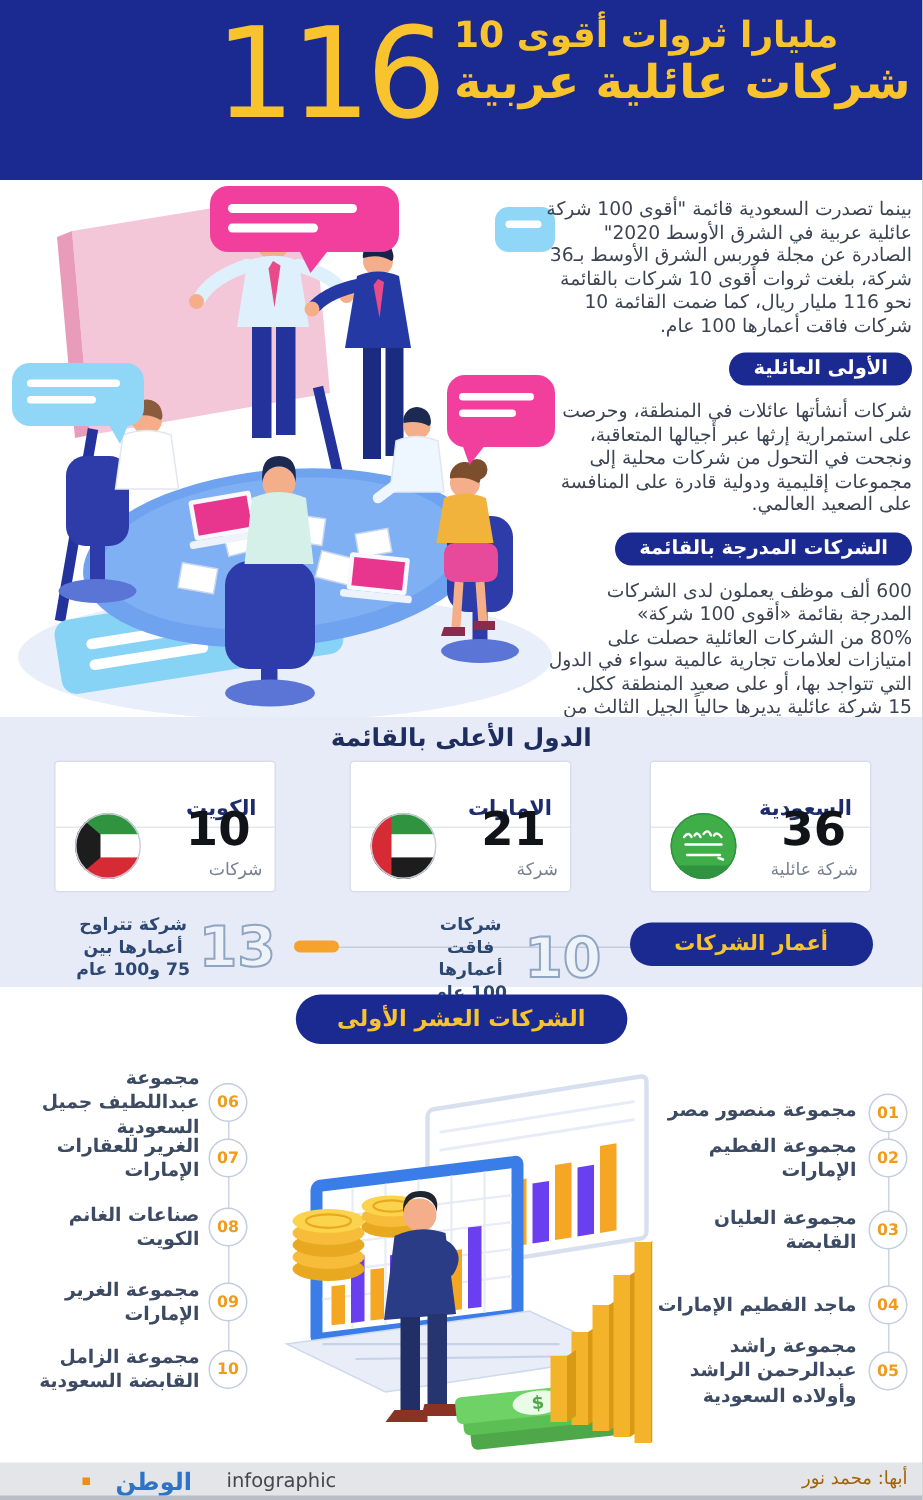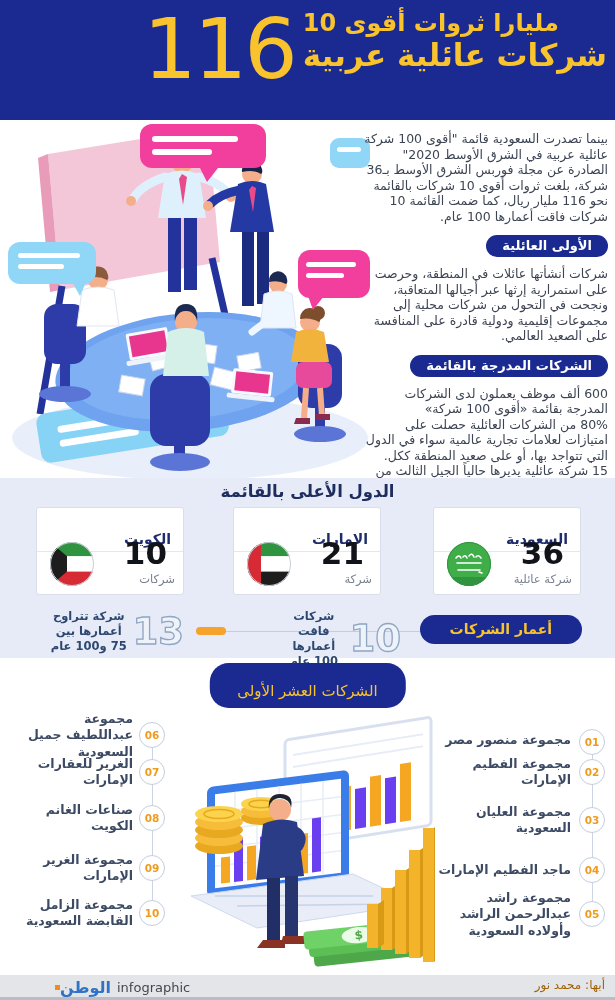--- a/index.html
+++ b/index.html
@@ -47,39 +47,39 @@
   .ages-pill{position:absolute;top:615px;right:33px;background:var(--navy);color:var(--yellow);
              font-weight:bold;font-size:14px;padding:6px 30px 7px;border-radius:17px;direction:rtl}
   .stat{position:absolute;top:609px;display:flex;direction:rtl;align-items:center;gap:5px}
   .stat-10{left:283px;width:118px}
   .stat-13{left:50px;width:134px}
   .stat-num{font-size:37px;font-weight:bold;color:#eef3fa;-webkit-text-stroke:1.3px #8fa5c2;line-height:1}
   .stat-label{font-size:11.5px;font-weight:bold;color:var(--stat-navy);line-height:1.3;text-align:center}
 
   
   .top10-pill{position:absolute;top:663px;left:50%;transform:translateX(-50%);background:var(--navy);
-              color:var(--yellow);font-weight:normal;font-size:15px;padding:19px 28px 8px;border-radius:19px;direction:rtl}
+              color:var(--yellow);font-weight:bold;font-size:15px;padding:7px 28px 8px;border-radius:19px;direction:rtl}
   .tl-line{position:absolute;width:1px;background:#ccd5e4}
   .tl-line-r{left:592px;top:742px;height:172px}
   .tl-line-l{left:152px;top:735px;height:178px}
   .rank{position:absolute;width:26px;height:26px;border-radius:50%;background:#fff;border:1px solid #c3cddf;
         color:#ef9b1c;font-size:10.5px;font-weight:bold;display:flex;align-items:center;justify-content:center;
         transform:translateY(-50%)}
   .rank-r{left:579px}.rank-l{left:139px}
   .citem{position:absolute;direction:rtl;text-align:right;font-size:12.5px;font-weight:bold;color:var(--label);
          line-height:1.3;transform:translateY(-50%)}
   .citem-r{right:44px;width:145px}
   .citem-l{right:482px;width:130px}
 
   .scene-bottom{position:absolute;left:185px;top:698px;width:250px;height:278px}
 
   
   .footer{position:absolute;left:0;top:975px;width:615px;height:25px;background:#e4e5e8;display:flex;align-items:center}
   .footer-strip{position:absolute;left:0;top:997px;width:615px;height:3px;background:#b9bec6}
-  .logo{margin-left:55px;display:flex;align-items:center;gap:0}
+  .logo{margin-left:55px;display:flex;align-items:center;gap:17px}
   .logo-dot{width:5px;height:5px;background:#f08c1e;display:inline-block}
   .logo-ar{color:#2f73c6;font-weight:bold;font-size:16px;direction:rtl}
   .logo-en{margin-left:6px;color:#43474e;font-size:13px}
   .credit{position:absolute;right:10px;top:978px;font-size:12px;color:#a16207;direction:rtl}
 </style>
 </head>
 <body>
 
 <div class="page">
 
@@ -322,21 +322,21 @@
   <div class="top10-pill">الشركات العشر الأولى</div>
 
   <div class="tl-line tl-line-r"></div>
   <div class="tl-line tl-line-l"></div>
 
   <div class="rank rank-r" style="top:742px">01</div>
   <div class="citem citem-r" style="top:740px">مجموعة منصور مصر</div>
   <div class="rank rank-r" style="top:772px">02</div>
   <div class="citem citem-r" style="top:772px">مجموعة الفطيم الإمارات</div>
   <div class="rank rank-r" style="top:820px">03</div>
-  <div class="citem citem-r" style="top:820px;width:110px">مجموعة العليان السعودية</div>
+  <div class="citem citem-r" style="top:820px;width:110px">مجموعة العليان القابضة</div>
   <div class="rank rank-r" style="top:870px">04</div>
   <div class="citem citem-r" style="top:870px">ماجد الفطيم الإمارات</div>
   <div class="rank rank-r" style="top:914px">05</div>
   <div class="citem citem-r" style="top:914px">مجموعة راشد عبدالرحمن الراشد وأولاده السعودية</div>
 
   <div class="rank rank-l" style="top:735px">06</div>
   <div class="citem citem-l" style="top:735px;width:118px">مجموعة عبداللطيف جميل السعودية</div>
   <div class="rank rank-l" style="top:772px">07</div>
   <div class="citem citem-l" style="top:772px;width:135px">الغرير للعقارات الإمارات</div>
   <div class="rank rank-l" style="top:818px">08</div>

